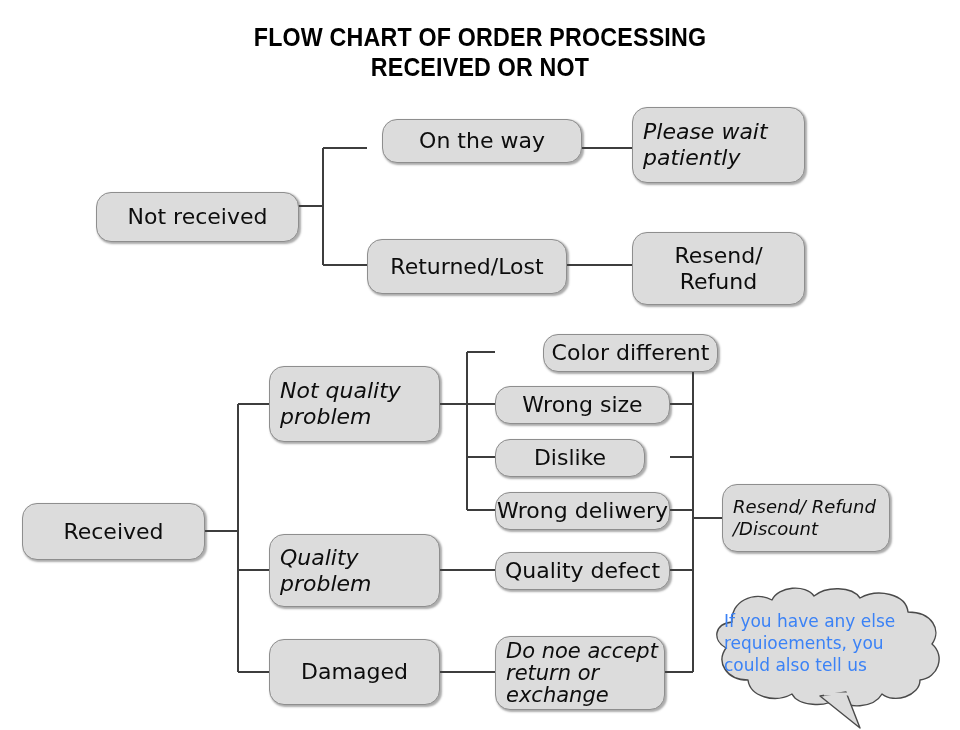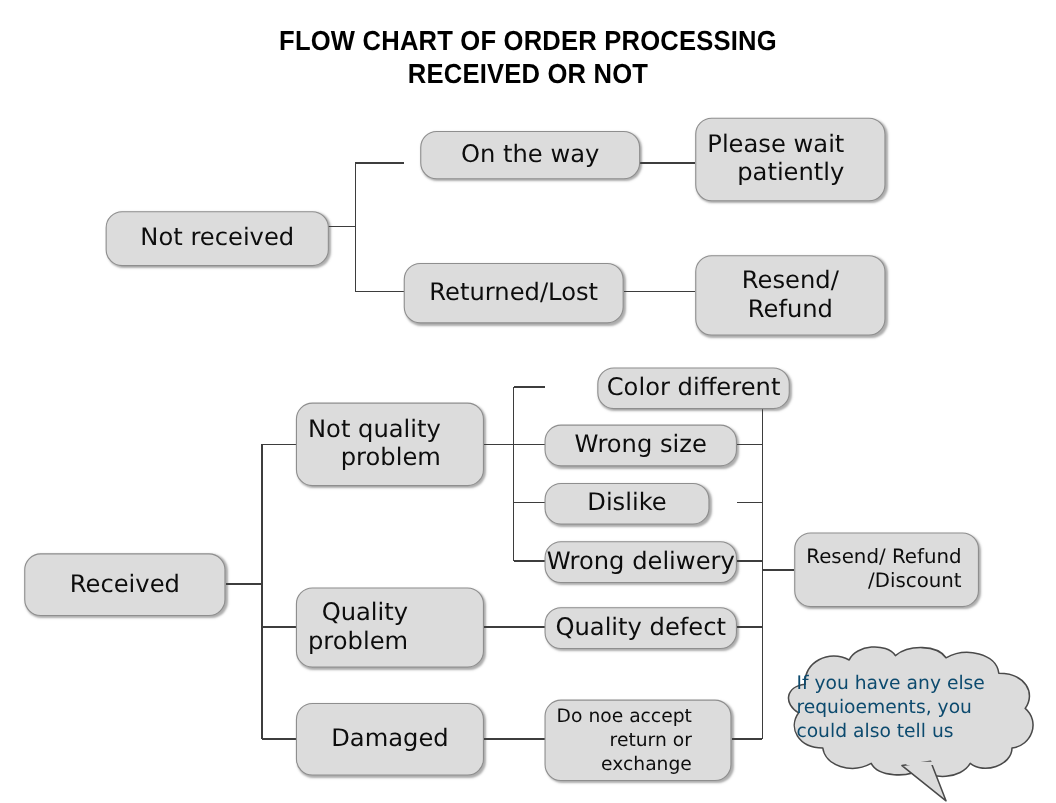--- a/index.html
+++ b/index.html
@@ -68,22 +68,23 @@
     line-height: 26px;
     color: #0d0d0d;
     white-space: pre-line;
   }
   .node.center {
     justify-content: center;
     text-align: center;
   }
   .node.leftal {
     justify-content: flex-start;
-    text-align: right;
+    text-align: left;
     padding-left: 10px;
+    font-style: italic;
   }
 
   
   #bubble-wrap {
     position: absolute;
     left: 694px;
     top: 584px;
     width: 266px;
     height: 146px;
   }
@@ -92,21 +93,21 @@
     left: 0; top: 0;
     width: 266px; height: 146px;
   }
   #bubble-text {
     position: absolute;
     left: 30px;
     top: 26px;
     width: 210px;
     font-size: 17px;
     line-height: 22px;
-    color: #0c4a6e;
+    color: #3b82f6;
     white-space: pre-line;
   }
 </style>
 </head>
 <body>
 
 <div id="canvas">
 
   <div class="title">FLOW CHART OF ORDER PROCESSING
 RECEIVED OR NOT</div>
@@ -201,21 +202,21 @@
   </div>
 
   <div class="node center" style="left:495px; top:492px; width:175px; height:38px;">
     <span>Wrong deliwery</span>
   </div>
 
   <div class="node center" style="left:495px; top:552px; width:175px; height:38px;">
     <span>Quality defect</span>
   </div>
 
-  <div class="node leftal" style="left:495px; top:636px; width:170px; height:74px; font-size:17px; line-height:22px;">
+  <div class="node leftal" style="left:495px; top:636px; width:170px; height:74px; font-size:21px; line-height:22px;">
     <span>Do noe accept
 return or
 exchange</span>
   </div>
 
   <div class="node leftal" style="left:722px; top:484px; width:168px; height:68px; font-size:18px; line-height:22px;">
     <span>Resend/ Refund
 /Discount</span>
   </div>
 

